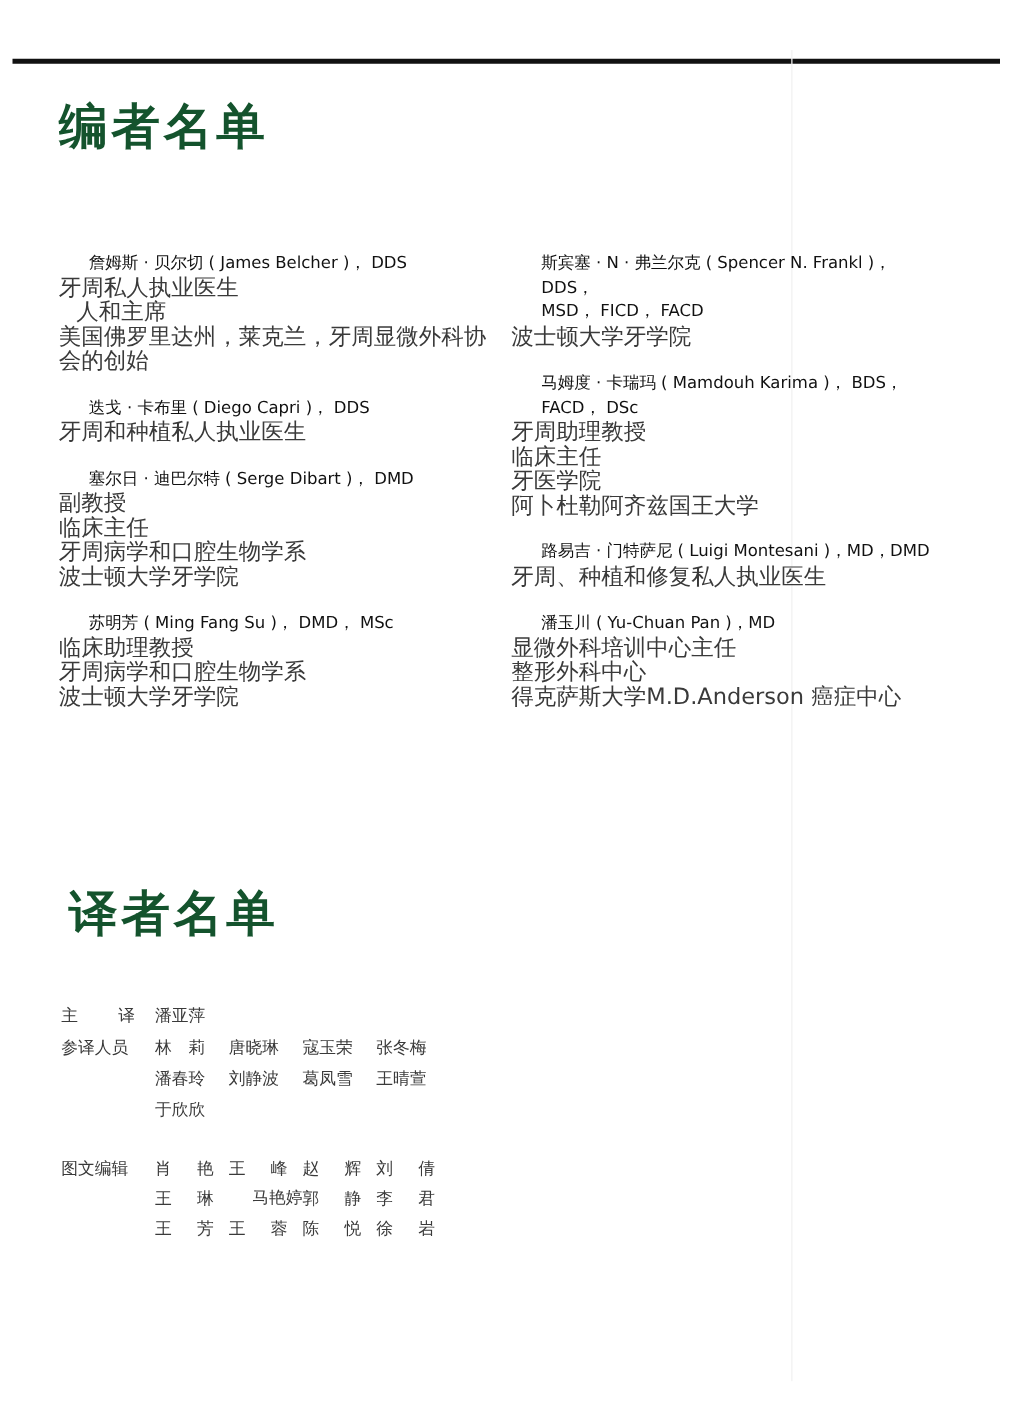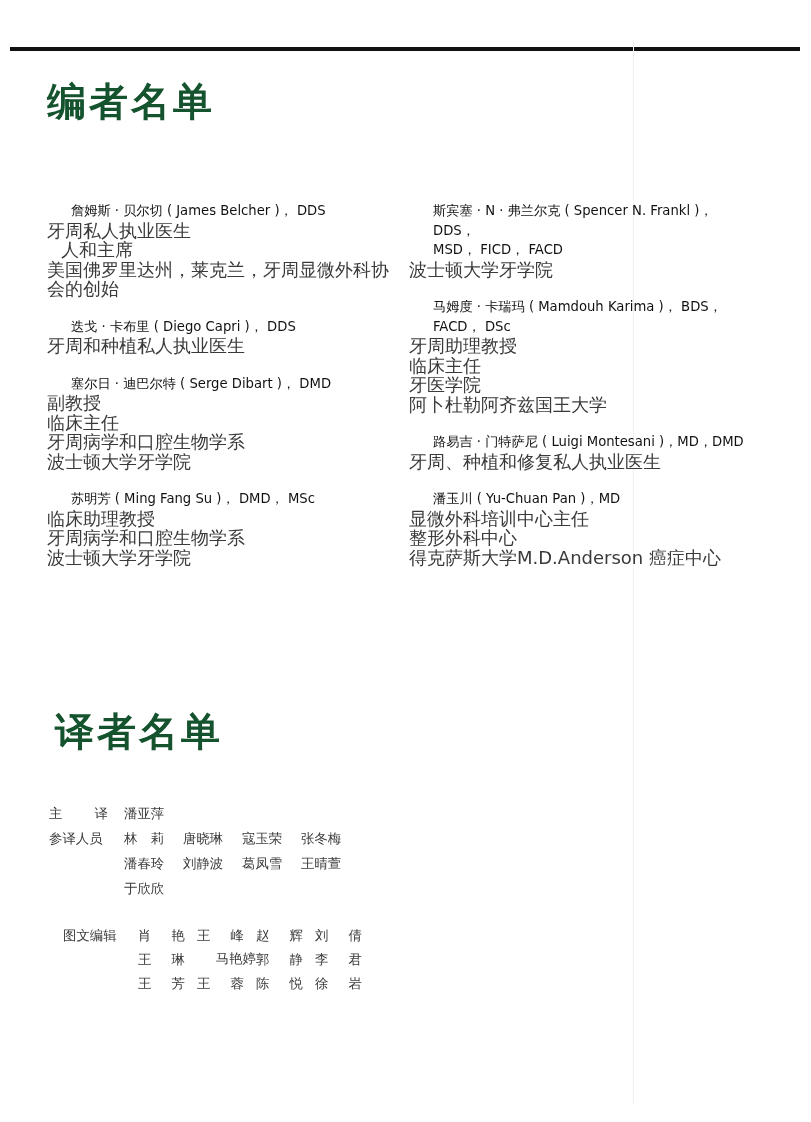--- a/index.html
+++ b/index.html
@@ -37,21 +37,21 @@
   }
   .entry-line.indent { padding-left: 14px; }
 
   .trans { position: absolute; left: 49px; top: 801px; font-size: 13.4px; color: #3a3a3a; }
   .trow { display: flex; height: 25px; line-height: 25px; }
   .trow .role { width: 75px; }
   .trow .role.spread { display: flex; justify-content: space-between; width: 59px; margin-right: 16px; }
   .trow .person { width: 59px; }
 
   .gfx { position: absolute; left: 49px; top: 924px; font-size: 13.4px; color: #3a3a3a; }
-  .grow { display: flex; height: 24px; line-height: 24px; margin-left: 14px; }
+  .grow { display: flex; height: 24px; line-height: 24px; }
   .grow .role { width: 75px; }
   .grow .person { width: 59px; display: flex; justify-content: space-between; padding-right: 12px; box-sizing: border-box; }
   .grow .person.three { justify-content: flex-end; padding-right: 0; font-family: Liberation Mono, monospace; }
 </style>
 </head>
 <body>
 
 <div class="top-rule"></div>
 <div class="scan-line"></div>
 

